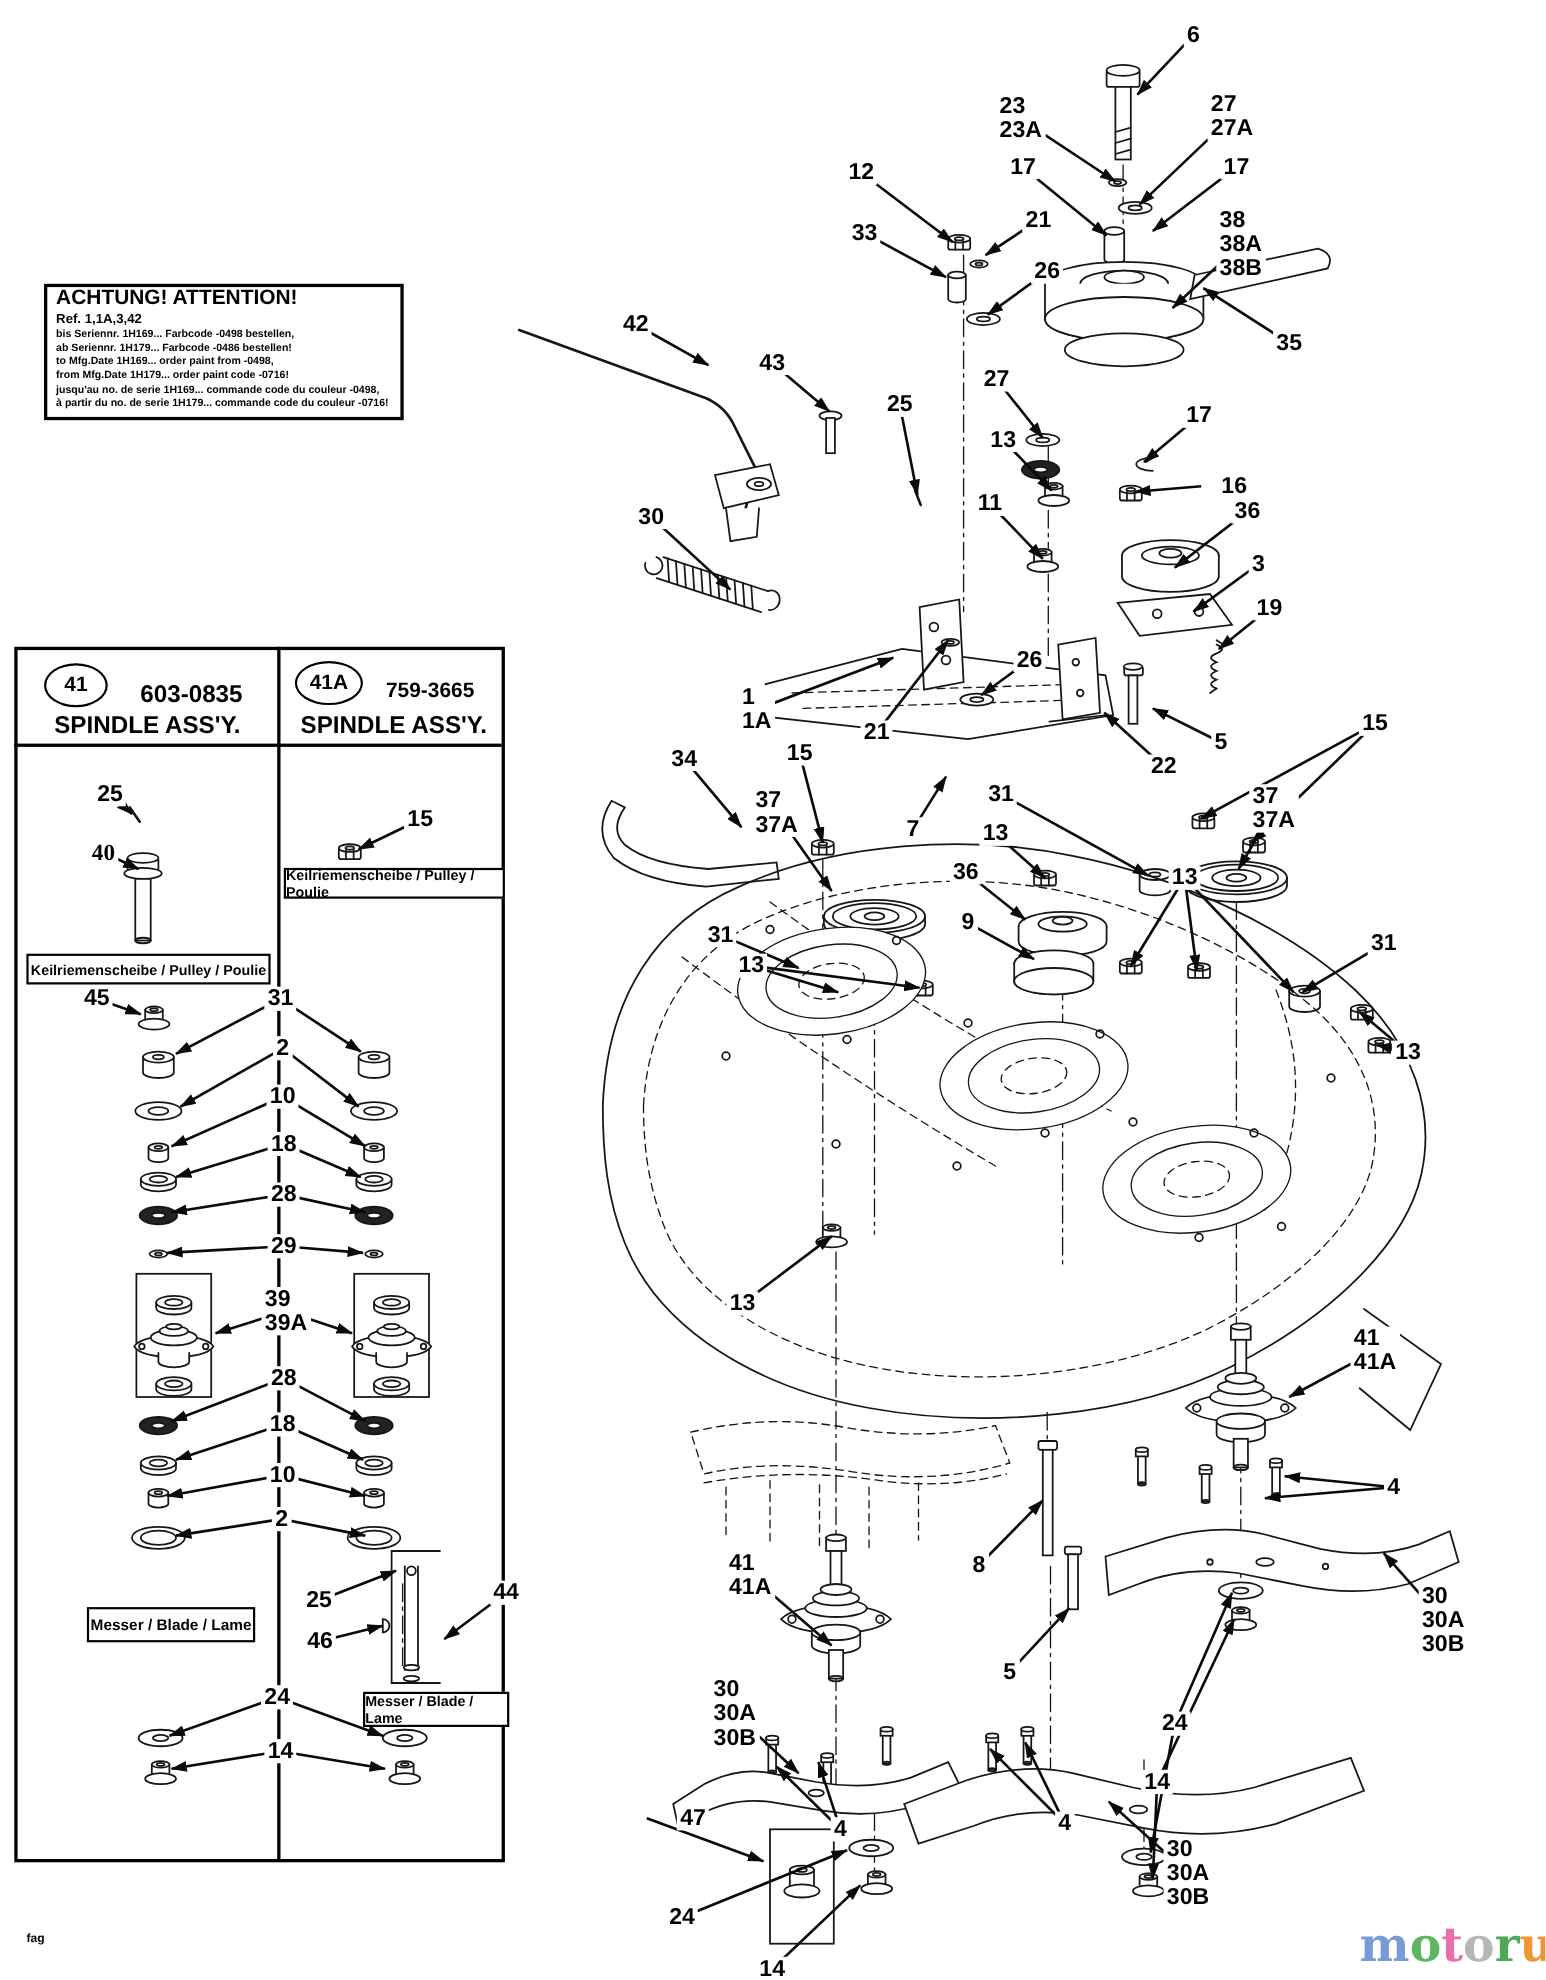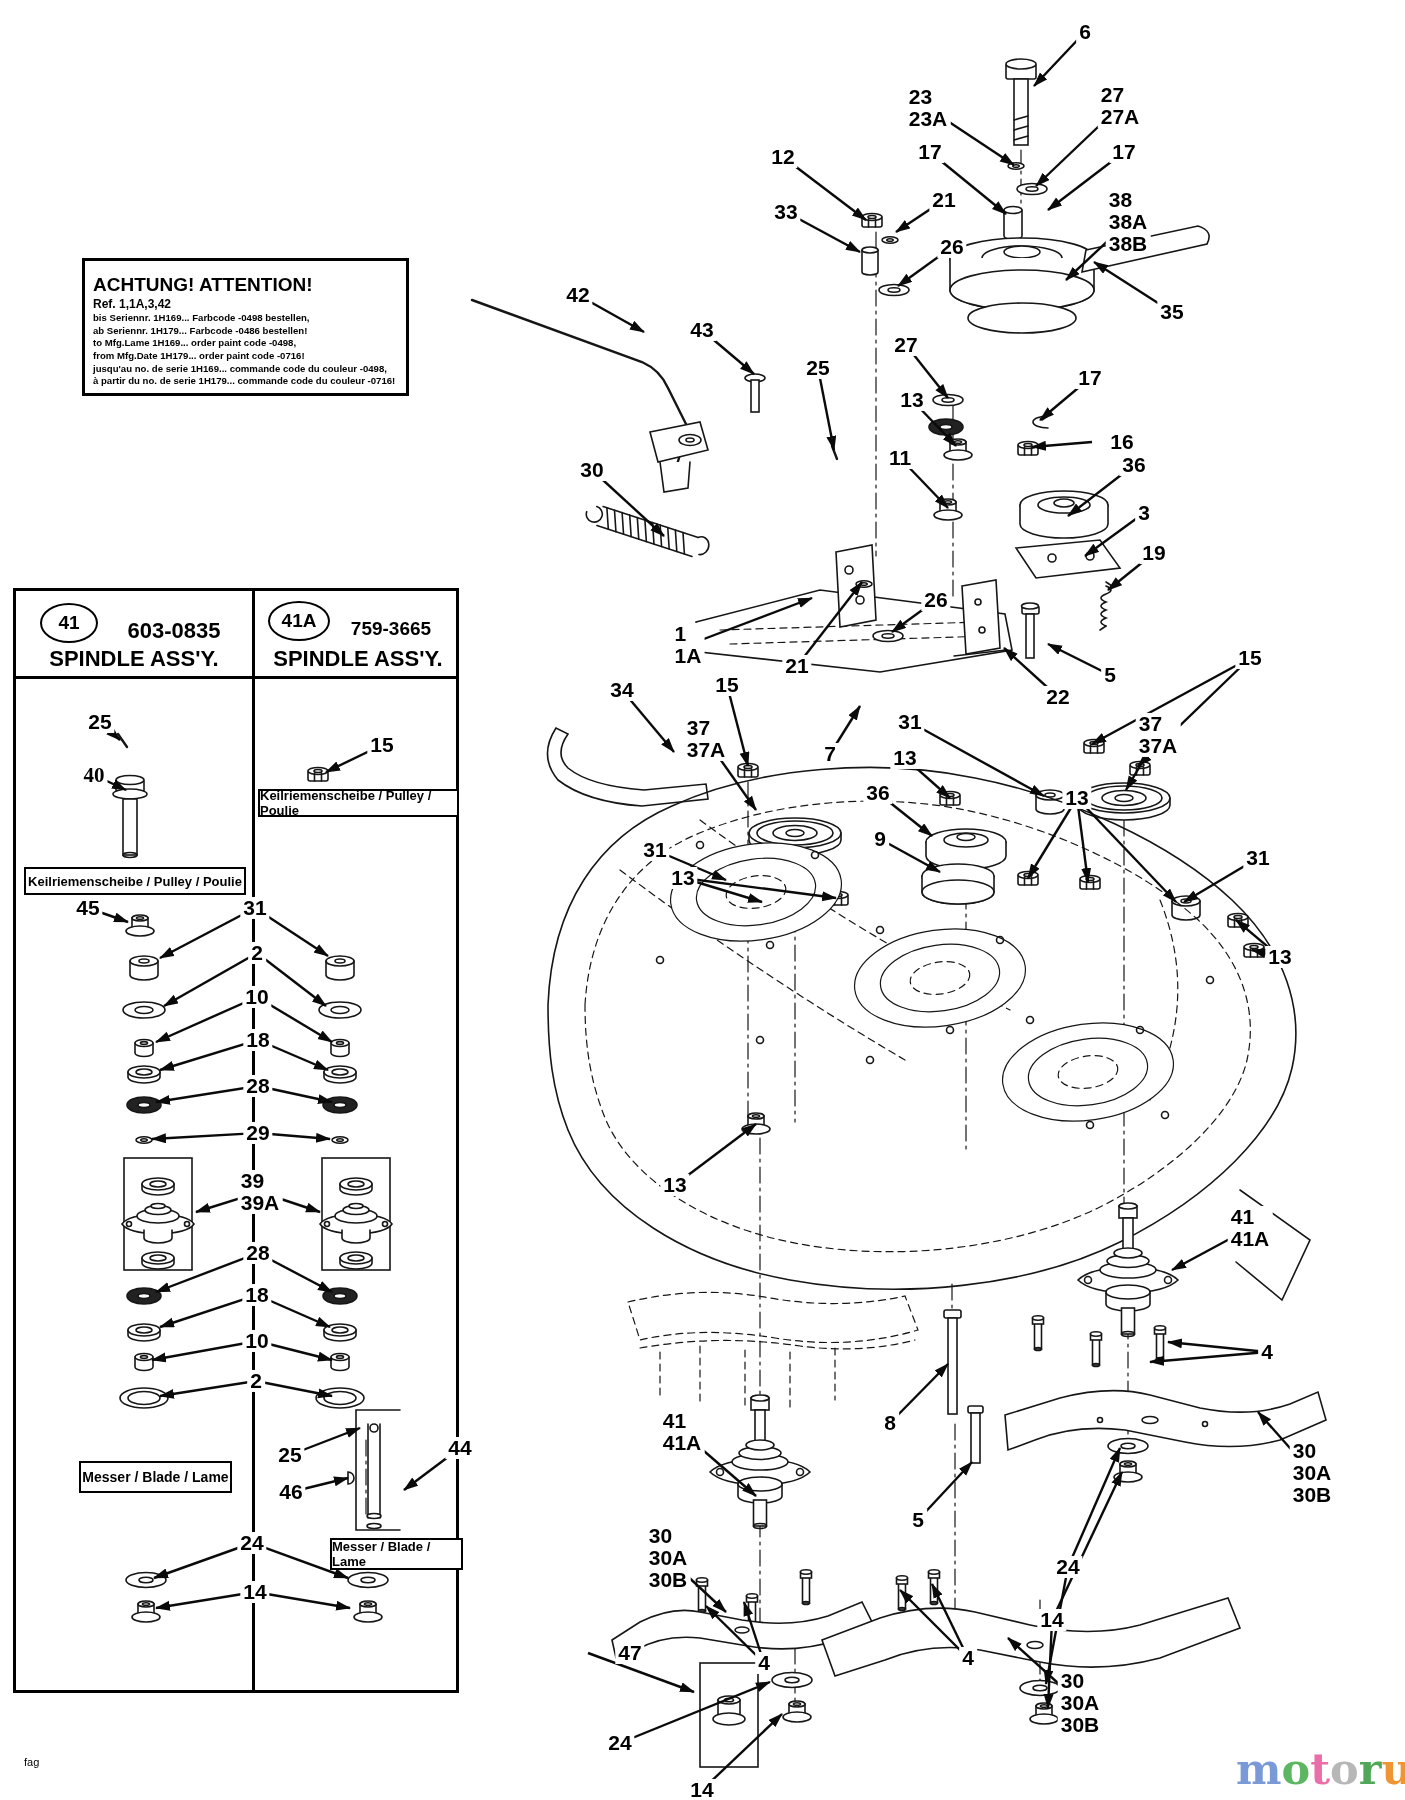--- a/index.html
+++ b/index.html
@@ -15,34 +15,34 @@
   #art .dsh{stroke-dasharray:7 5;stroke-width:1.2;}
   #art .cl{stroke-dasharray:16 5 3 5;stroke-width:1.2;}
   #leaders{z-index:4;}
   #leaders line{stroke:#0a0a0a;stroke-width:2.4;}
   #callouts{position:absolute;inset:0;z-index:5;}
   .callout{position:absolute;transform:translate(-50%,-50%);font-weight:bold;font-size:21px;
            line-height:1.05;white-space:pre-line;background:#fff;padding:0 3px;text-align:left;}
   .tbox{position:absolute;border:3px solid #000;background:#fff;z-index:6;}
   .lblbox{position:absolute;border:2px solid #000;background:#fff;z-index:6;
           font-weight:bold;display:flex;align-items:center;justify-content:center;}
-  #attention{padding:14px 8px 6px 8px;z-index:6;margin-left:42px;}
+  #attention{padding:0 8px 6px 8px;z-index:6;}
   #attention .t1{font-size:19px;font-weight:bold;line-height:1.05;}
   #attention .t2{font-size:12px;font-weight:bold;margin-top:2px;}
   #attention .ln{font-size:9.6px;font-weight:bold;line-height:1.22;margin-top:1px;}
   #spindlebox{z-index:3;background:transparent;}
   .hdr-badge{position:absolute;border:2px solid #000;border-radius:50%;text-align:center;
              font-weight:bold;z-index:7;background:#fff;}
   .hdr-code,.hdr-name{position:absolute;font-weight:bold;z-index:7;text-align:center;white-space:nowrap;}
   .vline,.hline{position:absolute;background:#000;z-index:3;}
   #footer-doc{position:absolute;left:1205px;top:1820px;width:200px;font-weight:bold;font-size:27px;
               letter-spacing:.5px;z-index:8;white-space:nowrap;}
   #watermark{position:absolute;left:1236px;top:1748px;z-index:7;white-space:nowrap;
              font-family:"DejaVu Serif",serif;font-weight:bold;font-size:43px;line-height:1;opacity:.9;}
-  #corner{position:absolute;left:24px;top:1756px;font-size:11px;font-weight:normal;z-index:6;}
+  #corner{position:absolute;left:24px;top:1756px;font-size:11px;font-weight:bold;z-index:6;}
 </style>
 </head>
 <body>
 
 <div id="page">
 
   <svg id="art" width="1405" height="1800" viewBox="0 0 1405 1800">
     <defs>
       <g id="washer">
           <ellipse class="p" rx="15" ry="5.5"></ellipse>
@@ -630,21 +630,21 @@
       <div class="callout" style="left: 252px; top: 1543px;">24</div>
       <div class="callout" style="left: 255px; top: 1592px;">14</div>
     </div>
 
   <div id="attention" class="tbox" style="left:40px;top:258px;width:305px;">
     <div class="t1">ACHTUNG! ATTENTION!</div>
     <div class="t2">Ref. 1,1A,3,42</div>
     <div>
         <div class="ln">bis Seriennr. 1H169...  Farbcode -0498 bestellen,</div>
         <div class="ln">ab Seriennr. 1H179...  Farbcode -0486 bestellen!</div>
-        <div class="ln">to Mfg.Lame 1H169...  order paint code -0498,</div>
+        <div class="ln">to Mfg.Date 1H169...  order paint from -0498,</div>
         <div class="ln">from Mfg.Date 1H179...  order paint code -0716!</div>
         <div class="ln">jusqu'au no. de serie 1H169...  commande code du couleur -0498,</div>
         <div class="ln">à partir du no. de serie 1H179...  commande code du couleur -0716!</div>
       </div>
   </div>
 
   <div id="spindlebox" class="tbox" style="left:13px;top:588px;width:440px;height:1099px;" able="false"></div>
   <div class="vline" style="left:252px;top:588px;width:3px;height:1102px;"></div>
   <div class="hline" style="left:13px;top:676px;width:443px;height:3px;"></div>
 

